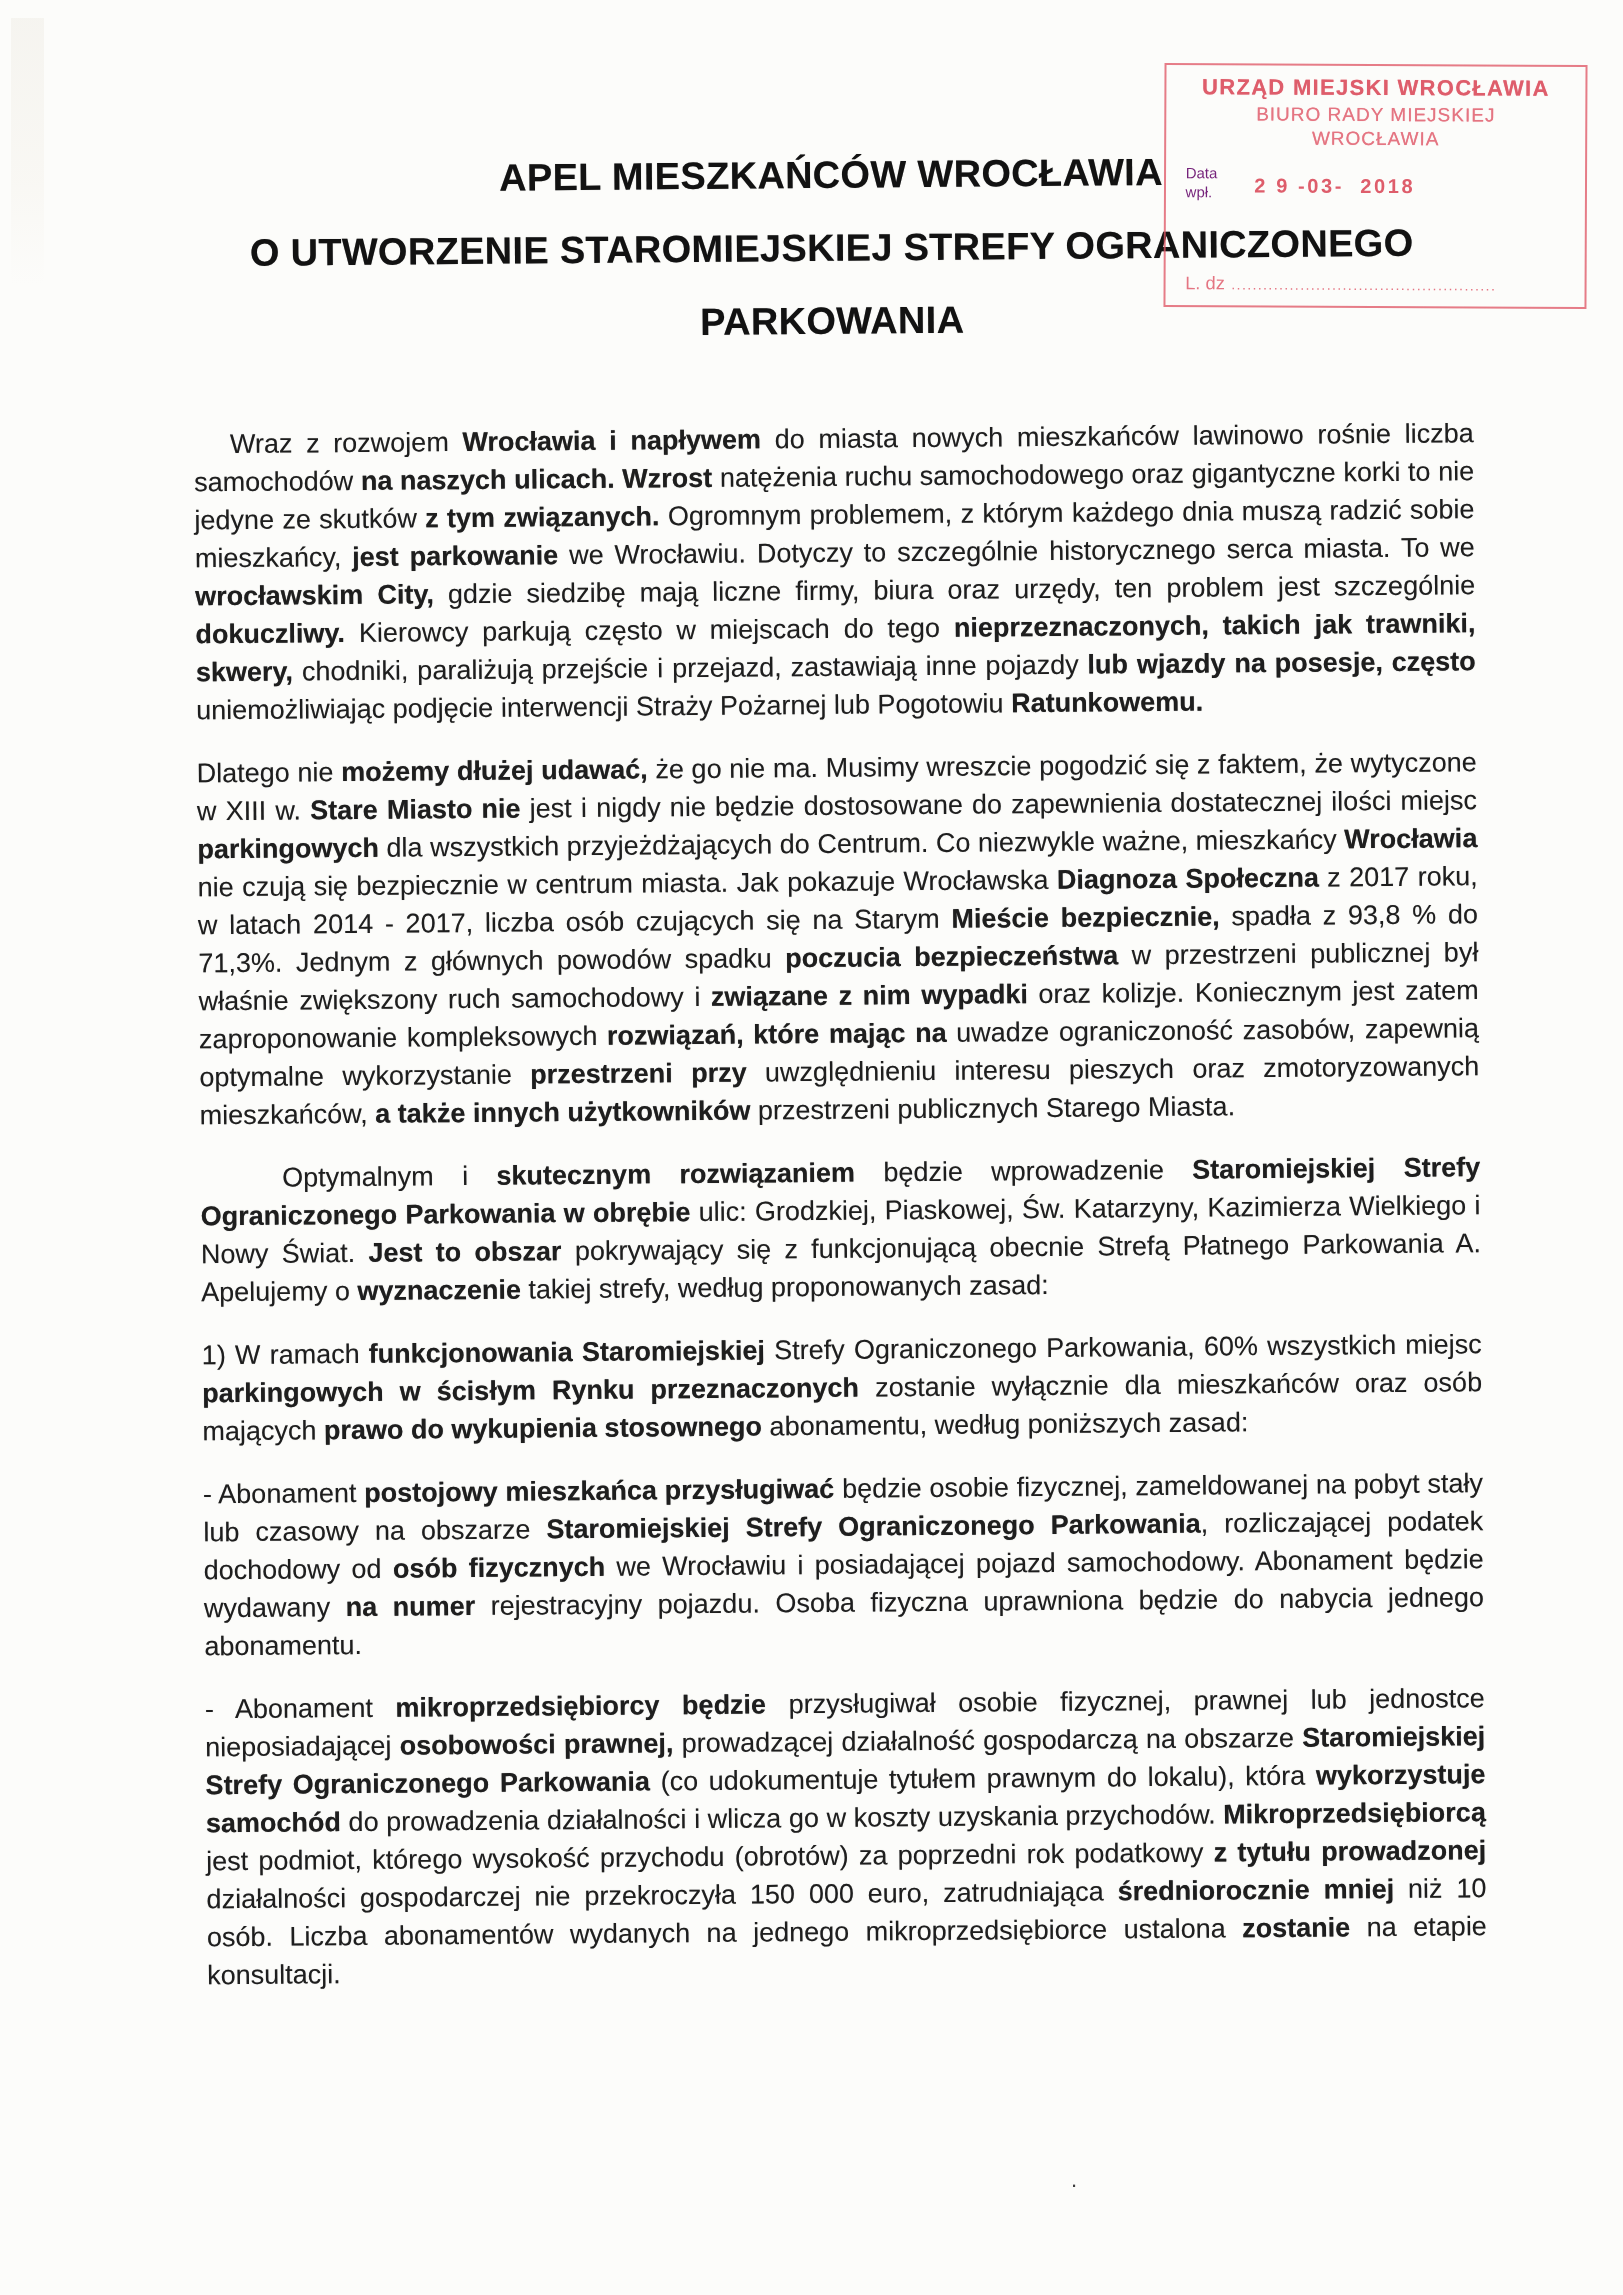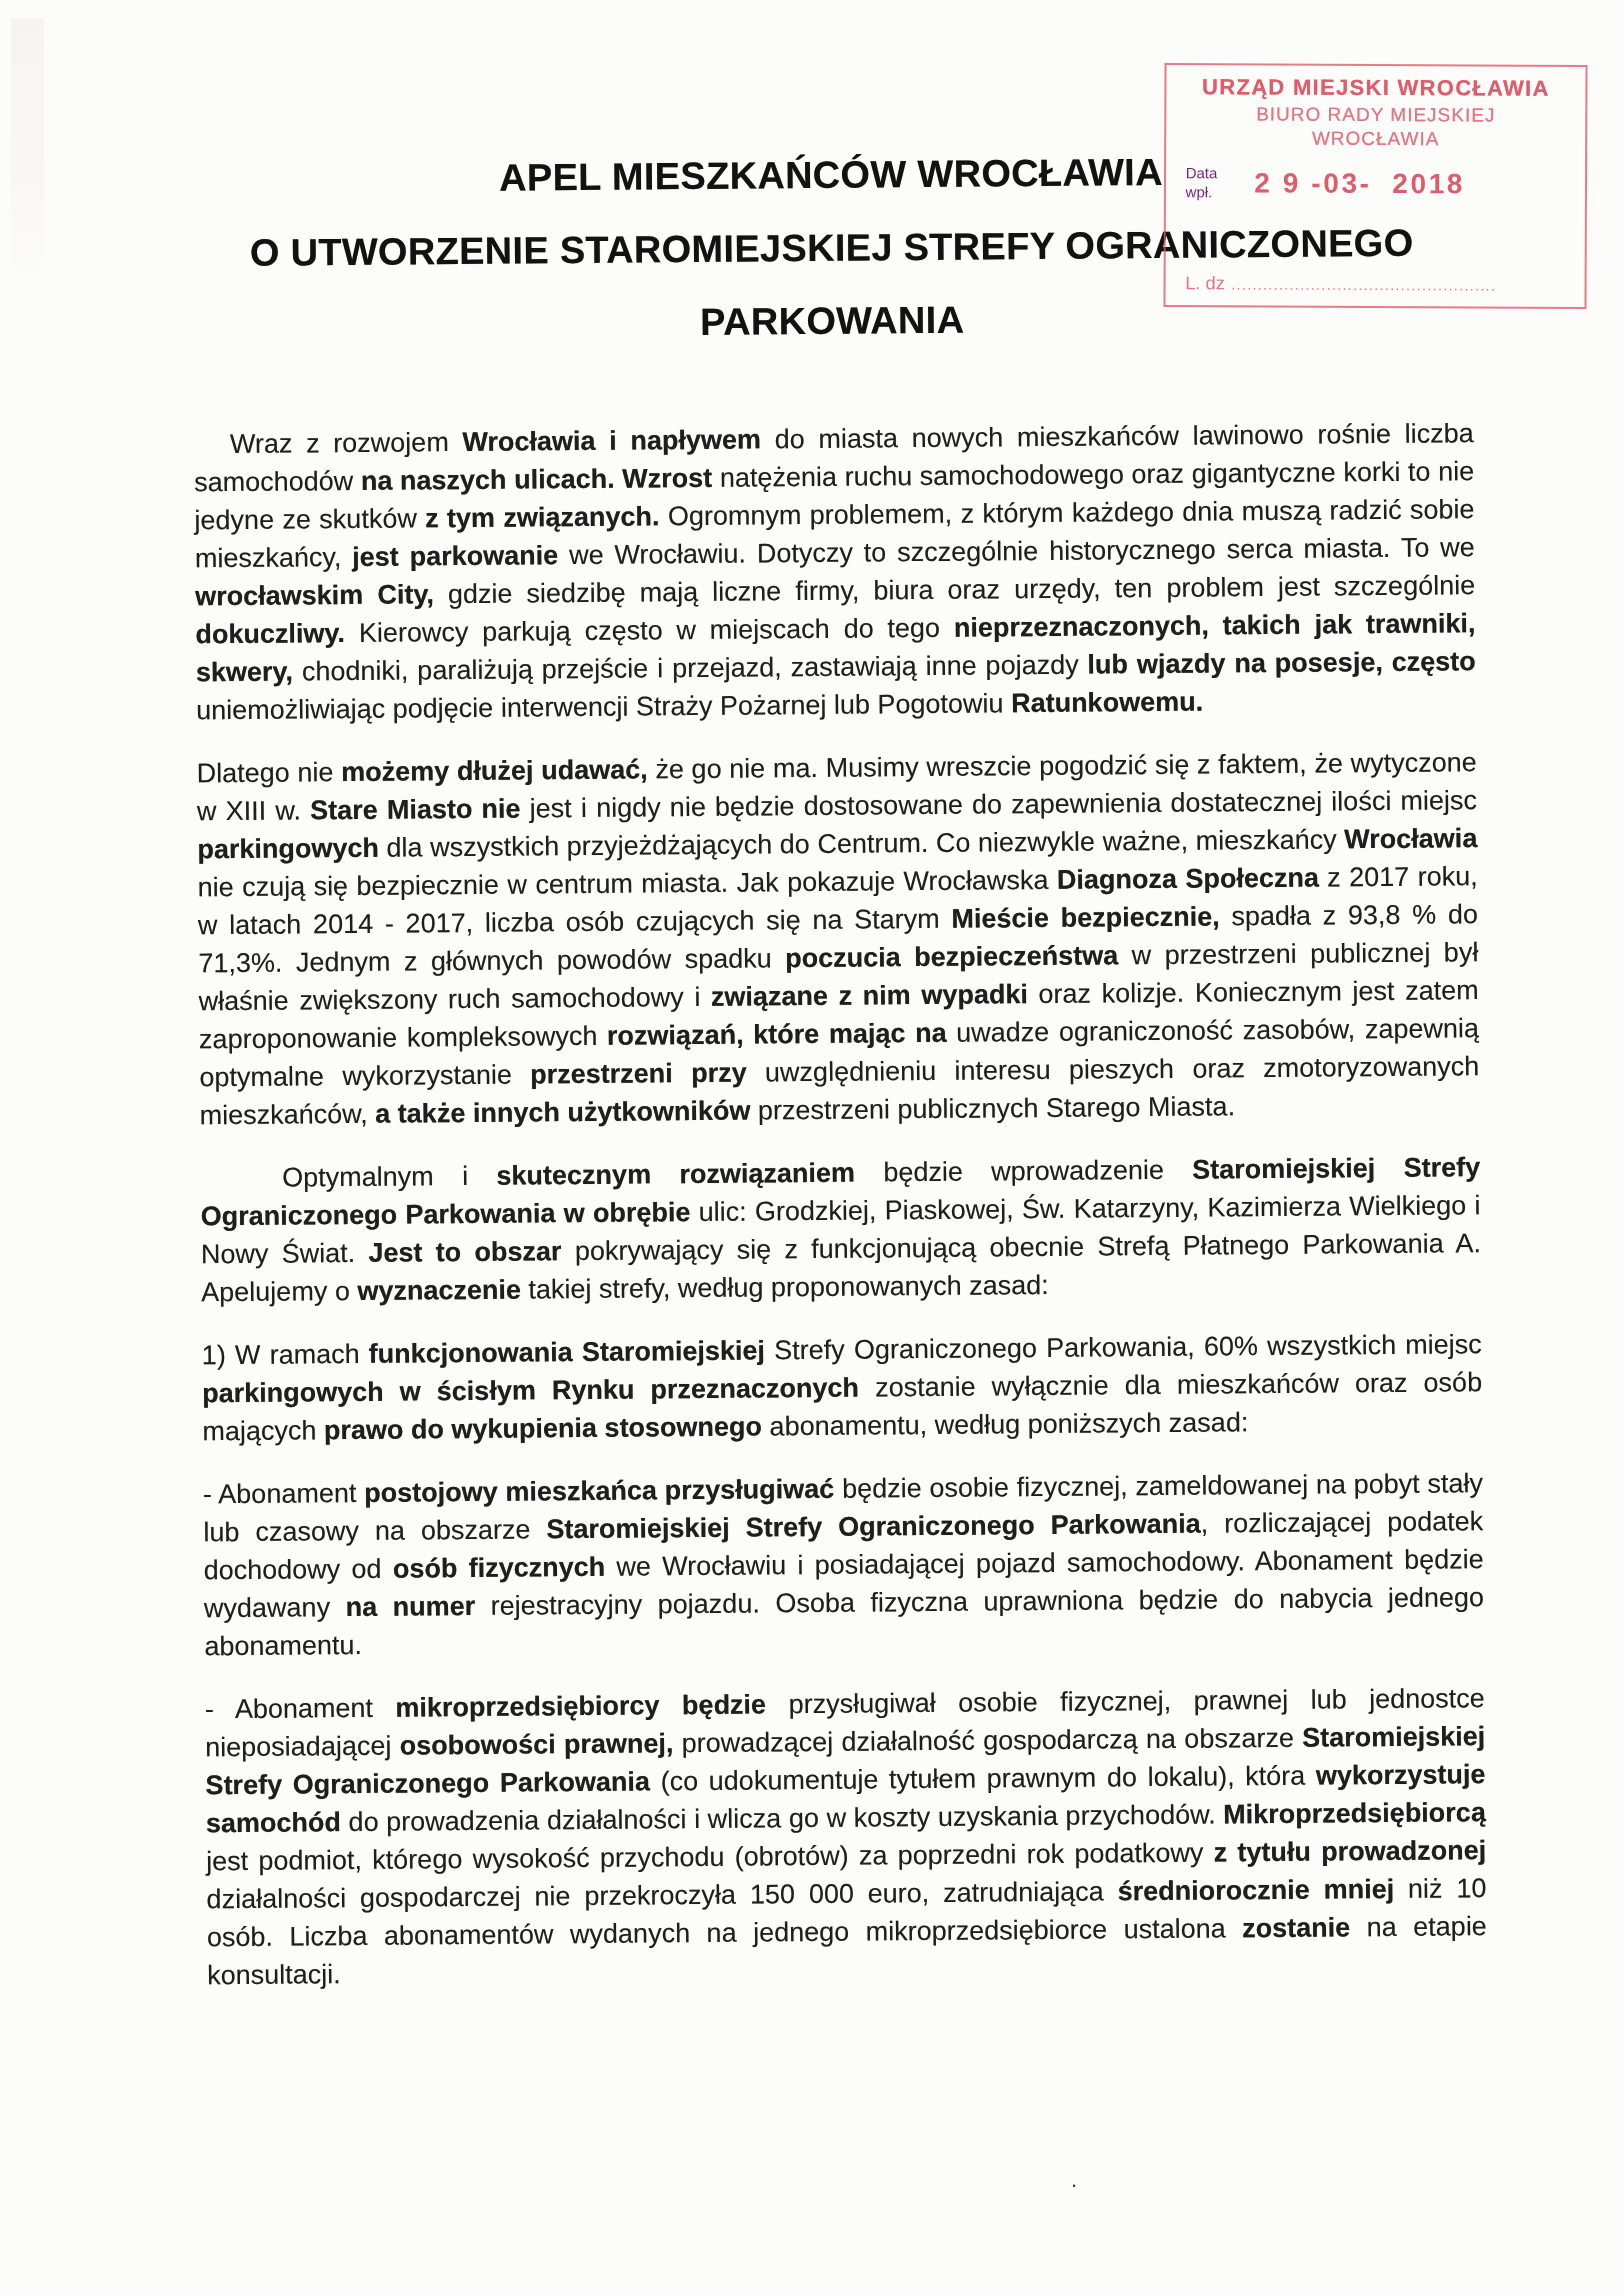--- a/index.html
+++ b/index.html
@@ -48,21 +48,21 @@
     transform:rotate(.25deg);
     color:#dd5766;
     opacity:.96;
   }
   .stamp-office { margin-top:9.2px; text-align:center; text-shadow:0 0 0.7px rgba(223,85,100,.7); }
   .stamp-office .o1 { font-size:22px; font-weight:700; letter-spacing:1.3px; }
   .stamp-office .o2 { font-size:19px; letter-spacing:1px; margin-top:3.3px; color:#e4707e; }
   .stamp-office .o3 { font-size:19px; letter-spacing:1px; margin-top:2px; color:#e4707e; }
   .stamp-date-row { position:absolute; left:19.6px; top:98px; display:flex; align-items:flex-start; }
   .stamp-date-label { font-size:15px; line-height:19px; color:#701a75; }
-  .stamp-date-value { font-size:28px; font-weight:600; letter-spacing:2.6px; margin-left:37px; margin-top:4px; white-space:pre; }
+  .stamp-date-value { font-size:20px; font-weight:600; letter-spacing:2.6px; margin-left:37px; margin-top:11px; white-space:pre; }
   .stamp-ref-row { position:absolute; left:19.6px; top:207px; font-size:18.3px; white-space:nowrap; color:#e4707e; }
   .stamp-ref-dots { font-size:14.4px; letter-spacing:1.3px; margin-left:6.5px; }
 
   .stray-mark { position:absolute; left:1071px; top:2167px; font-size:22px; color:#3c3c3c; }
 </style>
 </head>
 <body>
 
 <div class="scan-strip"></div>
 

